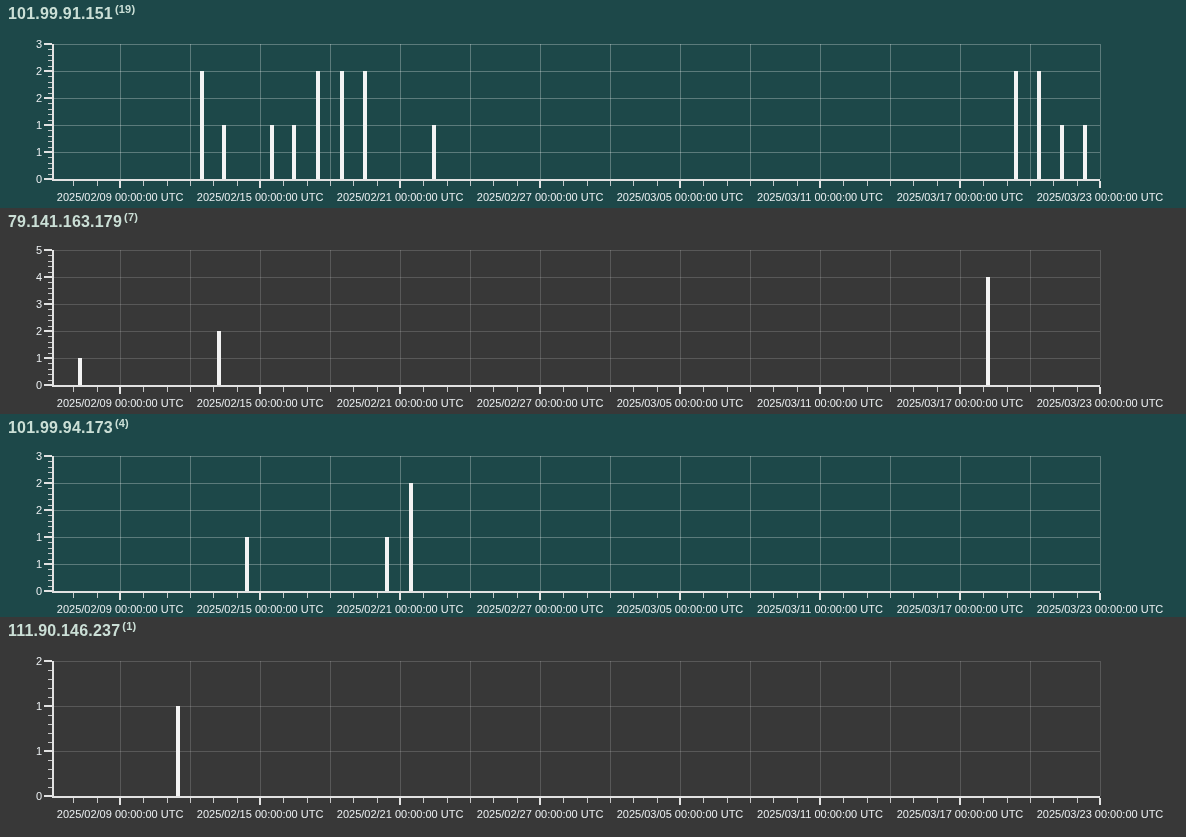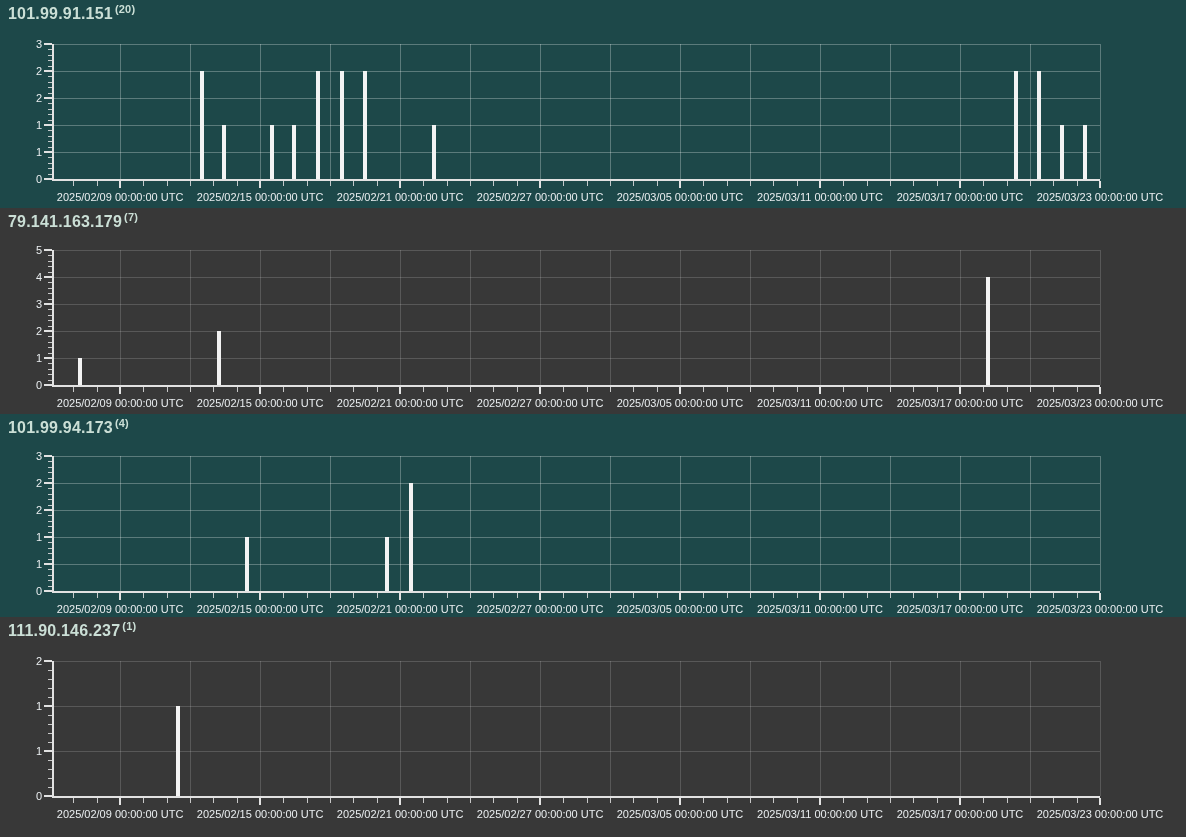--- a/index.html
+++ b/index.html
@@ -39,21 +39,21 @@
     position:absolute;transform:translateX(-50%);
     font-size:11px;line-height:13px;color:var(--axis-text,#eaeef0);
     white-space:nowrap;
   }
   .bar{position:absolute;bottom:0;width:4px;margin-left:-2px;background:var(--bar-color,#f3f3f3);}
 </style>
 </head>
 <body>
 
 <section class="chart-section teal" style="height: 208px; --grid: rgba(255,255,255,0.28);">
-  <div class="chart-title"><span>101.99.91.151</span><span class="count">(20)</span></div>
+  <div class="chart-title"><span>101.99.91.151</span><span class="count">(19)</span></div>
   <div class="plot" style="top: 44px; height: 135px;">
     <div class="spine-y"></div>
     <div class="spine-x"></div>
   <div class="vgrid" style="left: 66.1px;"></div>
       <div class="vgrid" style="left: 136.1px;"></div>
       <div class="vgrid" style="left: 206.1px;"></div>
       <div class="vgrid" style="left: 276.1px;"></div>
       <div class="vgrid" style="left: 346.1px;"></div>
       <div class="vgrid" style="left: 416.1px;"></div>
       <div class="vgrid" style="left: 486.1px;"></div>

